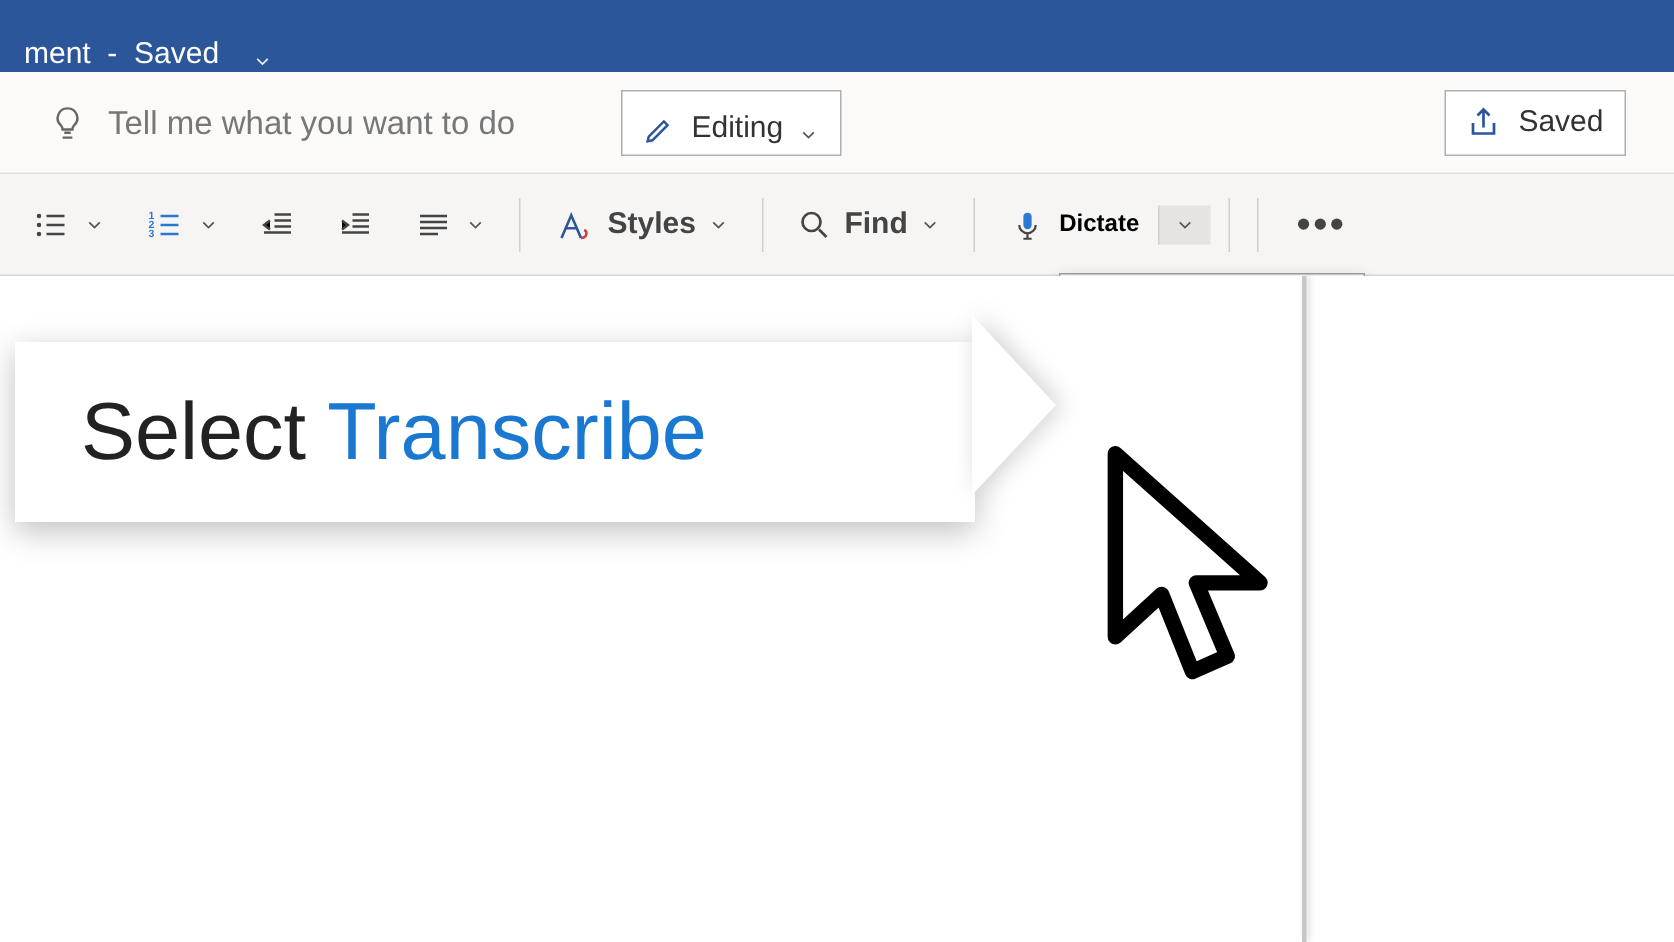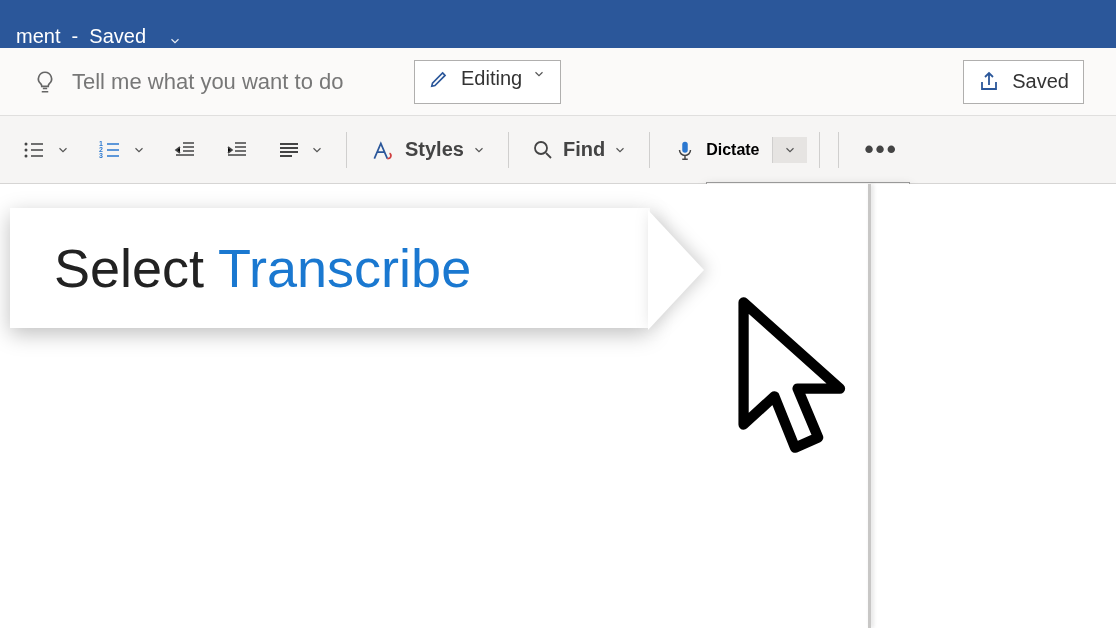--- a/index.html
+++ b/index.html
@@ -39,21 +39,21 @@
       border: none;
       background: transparent;
       font-size: 22px;
       color: #777;
       width: 320px;
       outline: none;
     }
     .tellme input::placeholder { color: #777; }
     .editing-btn {
       display: flex;
-      align-items: flex-start;
+      align-items: flex-end;
       gap: 10px;
       border: 1px solid #b0afae;
       background: #fff;
       padding: 6px 14px;
       font-size: 20px;
       color: #333;
       cursor: pointer;
       height: 44px;
     }
     .spacer { flex: 1; }
@@ -139,21 +139,21 @@
       position: absolute;
       top: 0;
       right: 245px;
       width: 3px;
       height: 100%;
       background: #c8c7c6;
       box-shadow: 2px 0 4px rgba(0,0,0,0.15);
     }
     .callout {
       position: absolute;
-      top: 208px;
+      top: 228px;
       left: 10px;
       width: 640px;
       height: 120px;
       background: #fff;
       display: flex;
       align-items: center;
       padding-left: 44px;
       font-size: 54px;
       font-weight: 400;
       color: #222;

